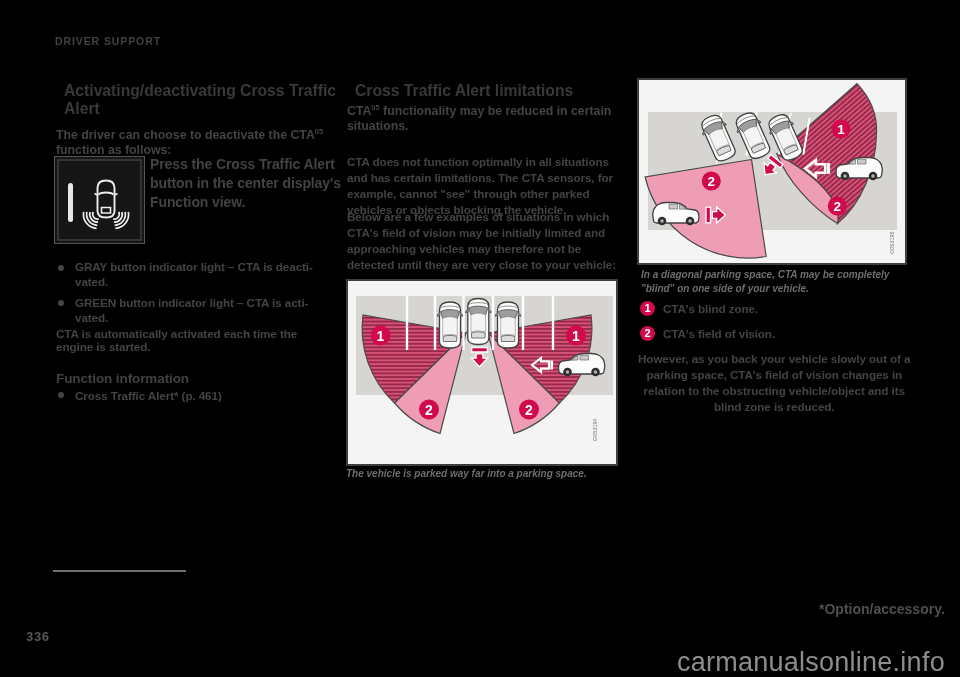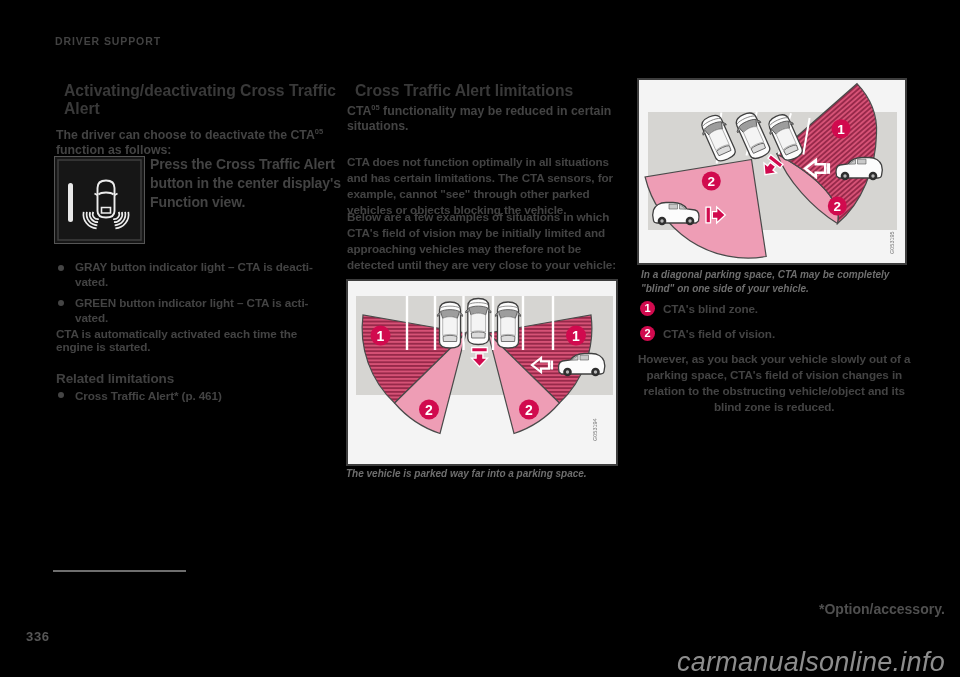--- a/index.html
+++ b/index.html
@@ -52,21 +52,21 @@
 <div class="txt" style="left:150px;top:155px;line-height:19px;font-size:14px;">Press the Cross Traffic Alert<br>button in the center display's<br>Function view.</div>
 
 <div style="position:absolute;left:57.5px;top:265px;width:6px;height:6px;border-radius:50%;background:#454545;"></div>
 <div class="txt" style="left:75px;top:259px;line-height:15px;">GRAY button indicator light – CTA is deacti-<br>vated.</div>
 
 <div style="position:absolute;left:57.5px;top:300px;width:6px;height:6px;border-radius:50%;background:#454545;"></div>
 <div class="txt" style="left:75px;top:295px;line-height:15px;">GREEN button indicator light – CTA is acti-<br>vated.</div>
 
 <div class="txt" style="left:56px;top:327px;line-height:13px;">CTA is automatically activated each time the<br>engine is started.</div>
 
-<div class="txt" style="left:56px;top:371px;font-size:13.5px;color:#404040;">Related limitations</div>
+<div class="txt" style="left:56px;top:371px;font-size:13.5px;color:#404040;">Function information</div>
 
 <div style="position:absolute;left:57.5px;top:392px;width:6px;height:6px;border-radius:50%;background:#454545;"></div>
 <div class="txt" style="left:75px;top:388px;">Cross Traffic Alert* (p. 461)</div>
 
 <h1 class="txt hd" style="left:347px;top:74px;">Cross Traffic Alert limitations</h1>
 
 <div class="txt it" style="left:347px;top:100px;line-height:15px;font-size:12.3px;letter-spacing:0;">CTA<sup>05</sup> functionality may be reduced in certain<br>situations.</div>
 
 <div class="txt" style="left:347px;top:154px;">CTA does not function optimally in all situations<br>and has certain limitations. The CTA sensors, for<br>example, cannot "see" through other parked<br>vehicles or objects blocking the vehicle.</div>
 
@@ -237,13 +237,13 @@
 <div class="txt" style="left:663px;top:326px;">CTA's field of vision.</div>
 
 <div class="txt" style="left:638px;top:351px;text-align:center;">However, as you back your vehicle slowly out of a<br>parking space, CTA's field of vision changes in<br>relation to the obstructing vehicle/object and its<br>blind zone is reduced.</div>
 
 <div style="position:absolute;left:53px;top:570px;width:133px;height:2px;background:#6e6e6e;"></div>
 
 <div class="txt" style="left:26px;top:629px;font-size:13px;letter-spacing:0.7px;color:#565656;text-align:right;">336</div>
 
 <div class="txt it" style="left:819px;top:601px;font-size:14px;color:#4f4f4f;letter-spacing:0;">*Option/accessory.</div>
 
-<div style="position:absolute;left:677px;top:647px;font-size:27px;letter-spacing:0.25px;color:#8d8d8d;font-family:'Liberation Sans',sans-serif;font-style:italic;">carmanualsonline.info</div>
+<div style="position:absolute;left:677px;top:647px;font-size:27px;letter-spacing:0.25px;color:#8d8d8d;font-family:'Liberation Sans',sans-serif;">carmanualsonline.info</div>
 
 </body></html>

